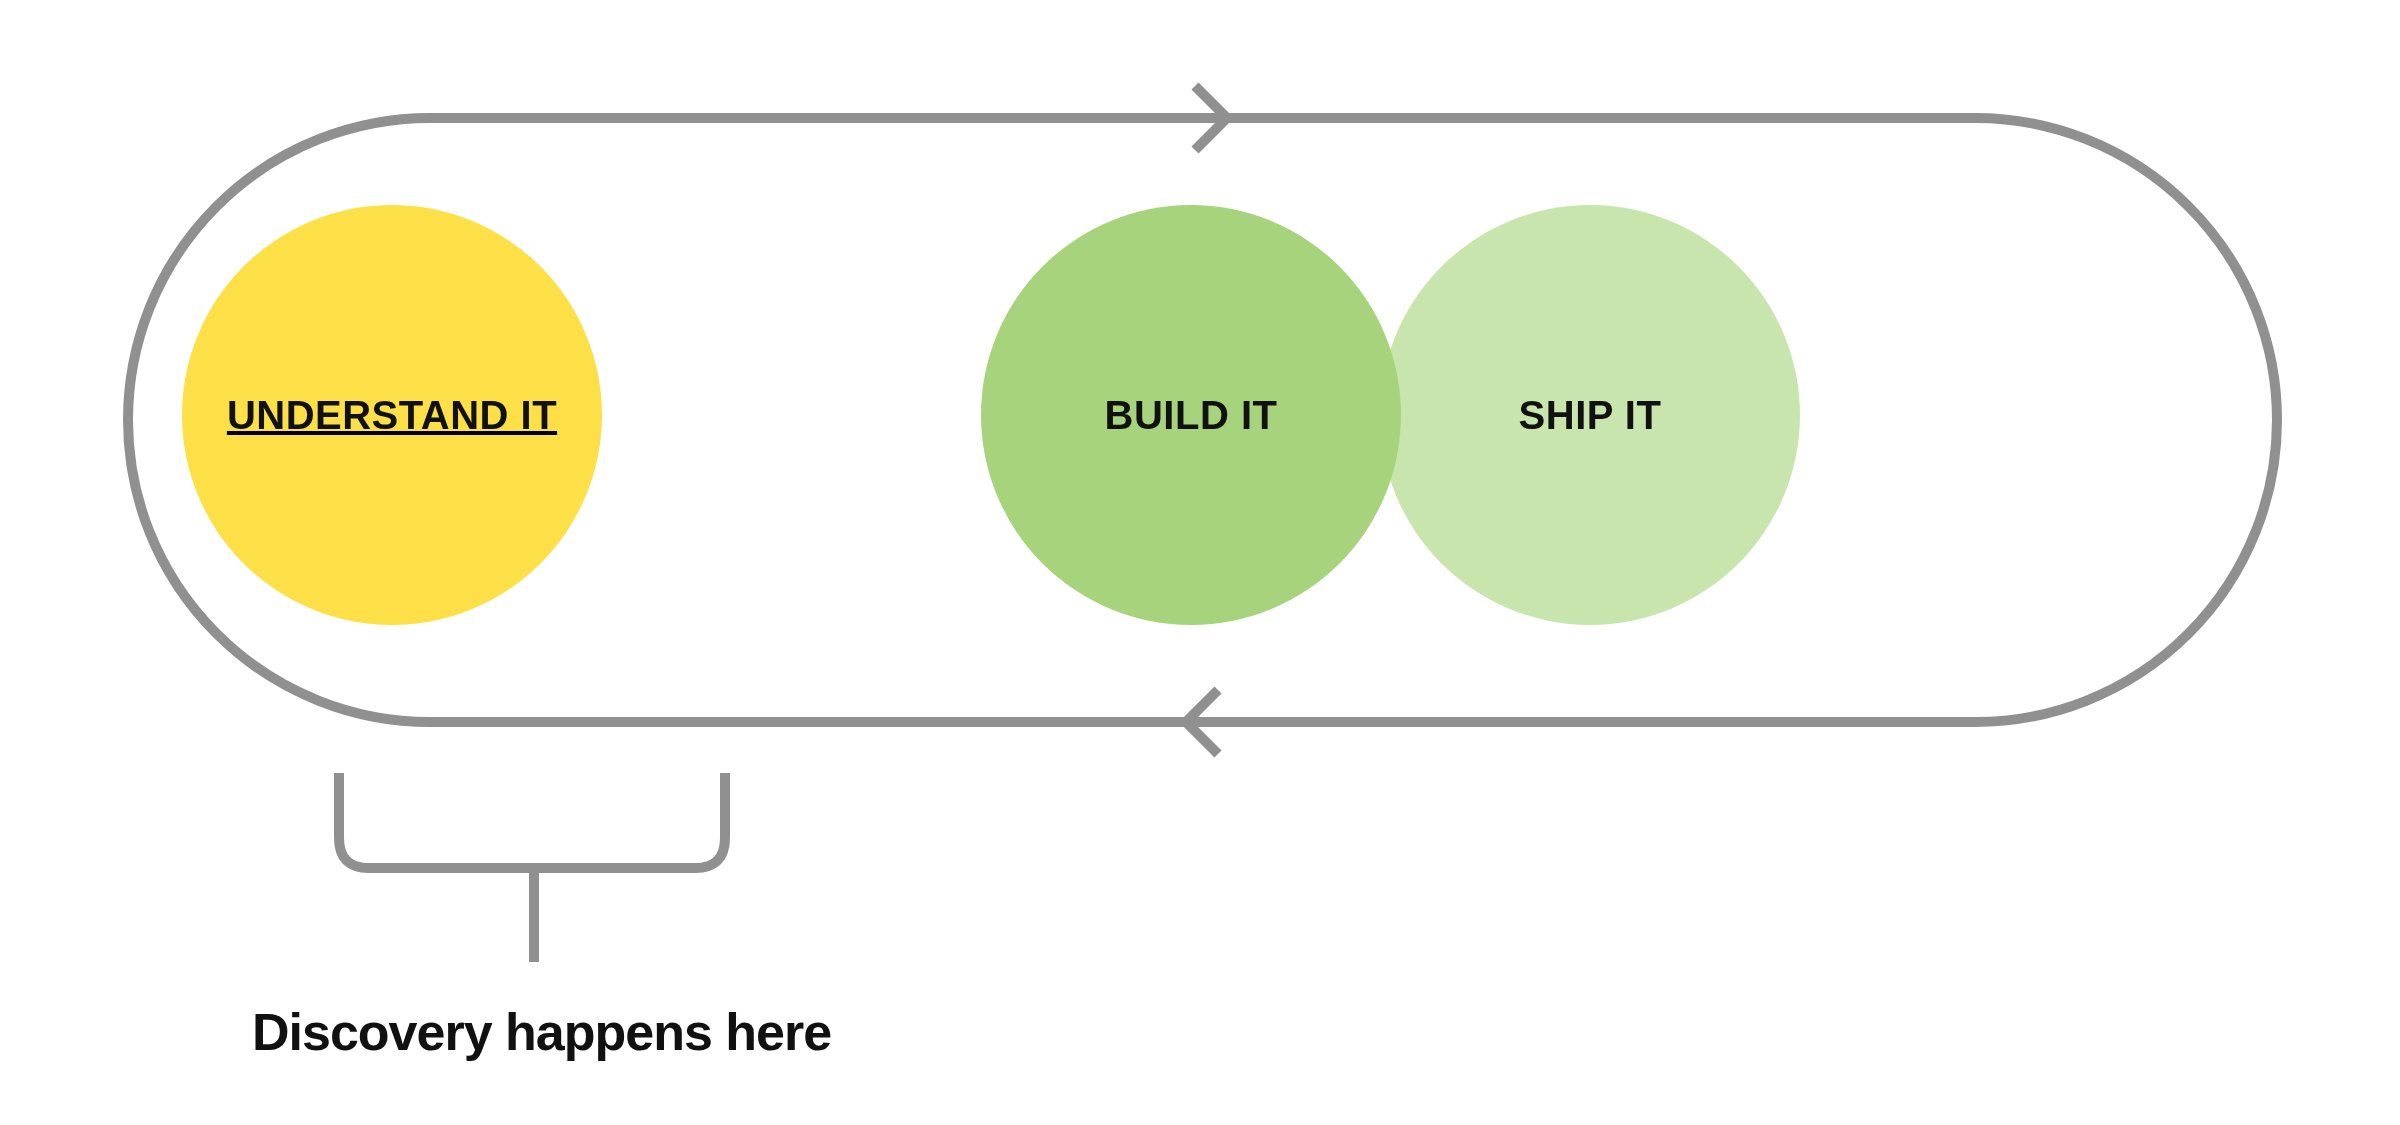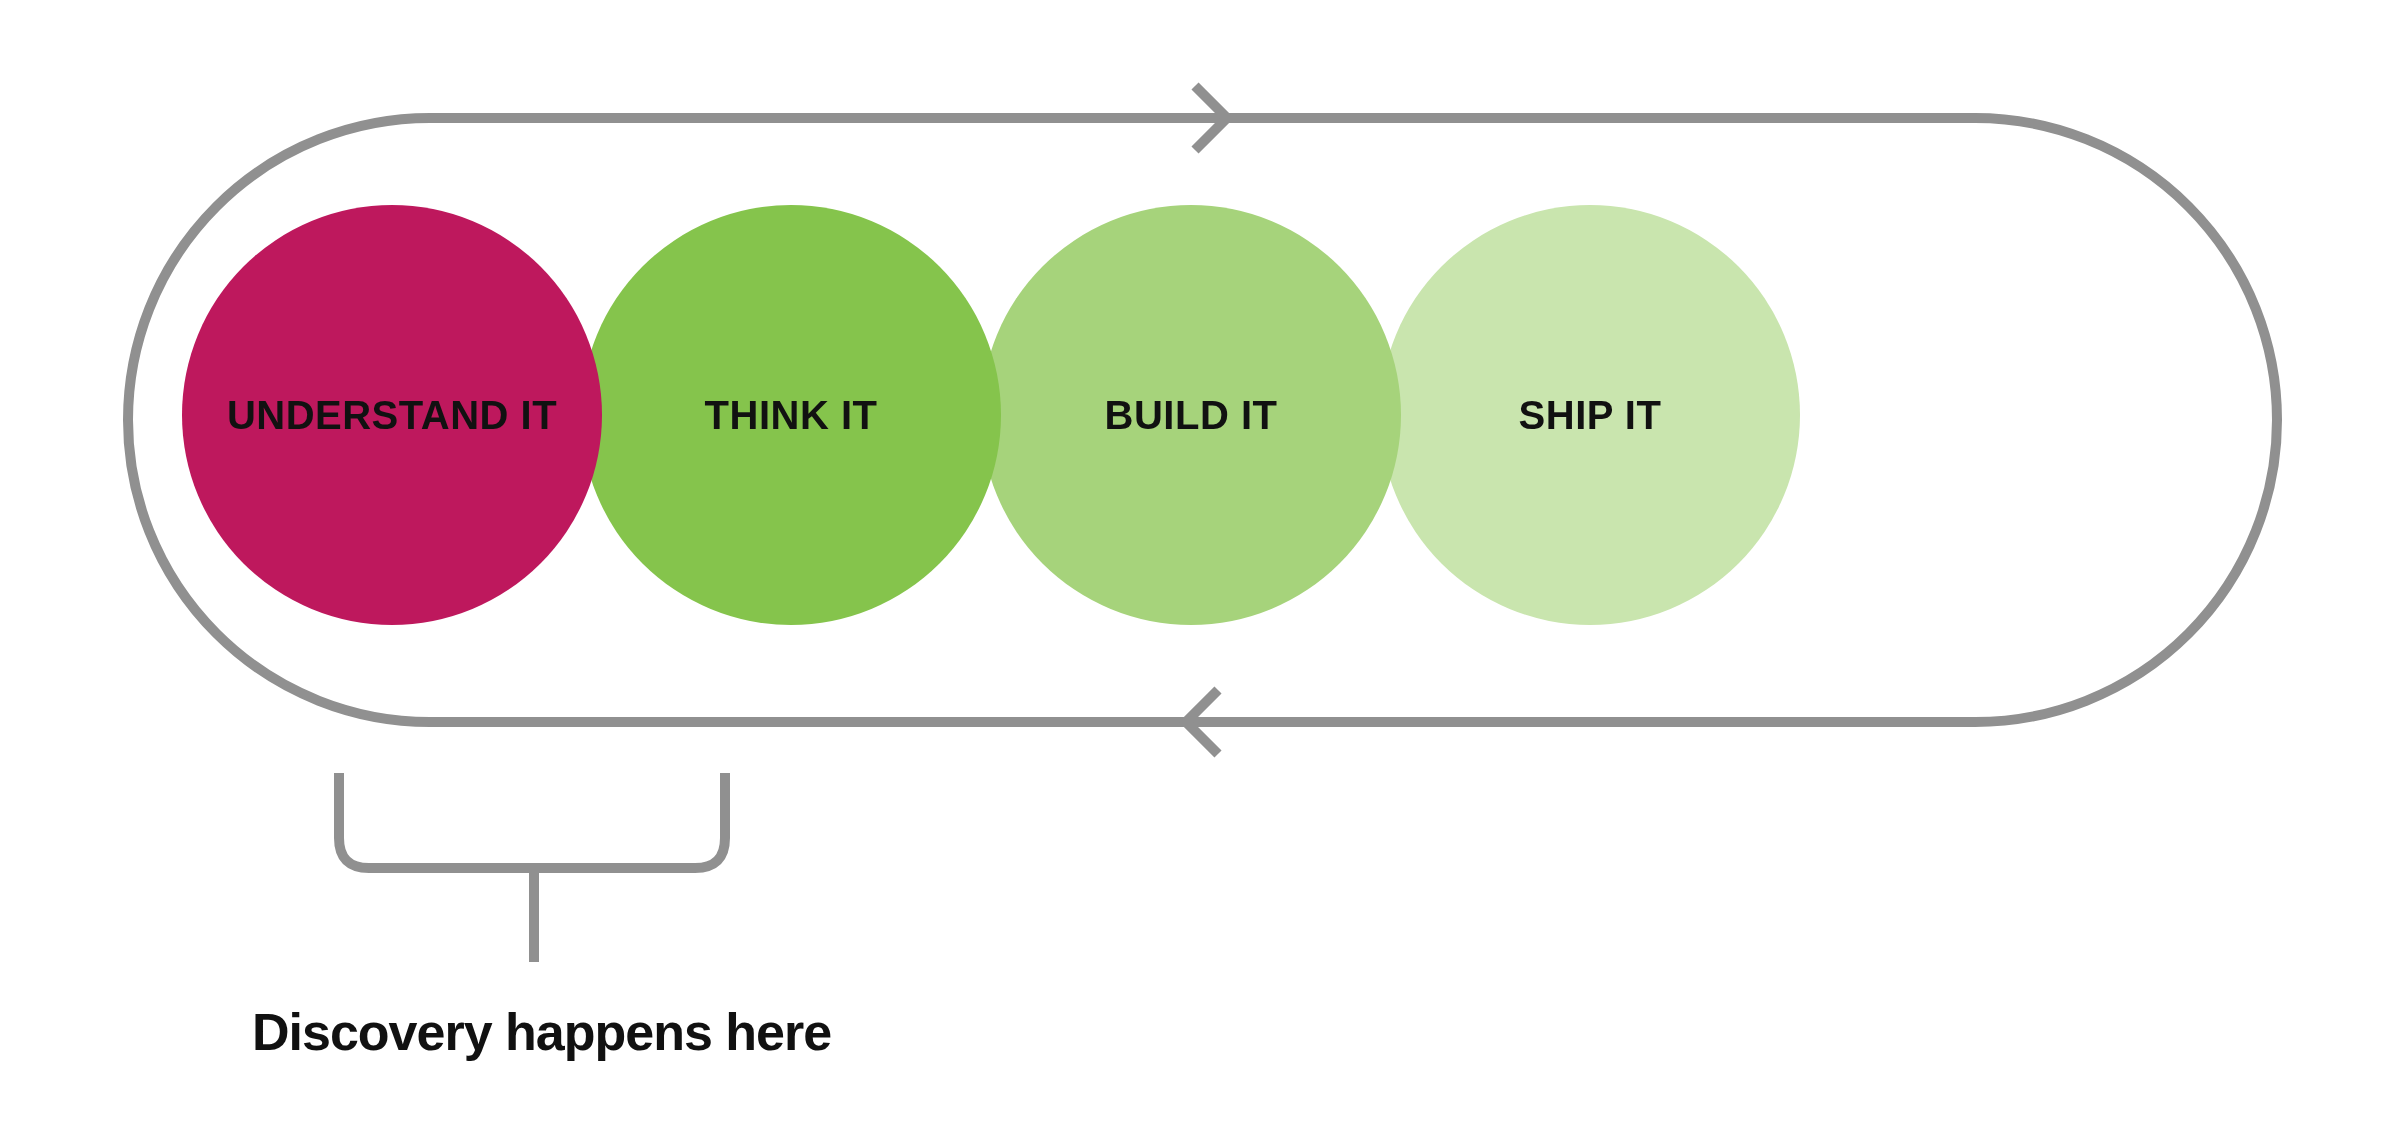--- a/index.html
+++ b/index.html
@@ -61,27 +61,24 @@
 
       <polyline points="1218,690 1186,722 1218,754" stroke-linecap="butt" stroke-linejoin="miter"></polyline>
     </g>
 
     <g fill="none" stroke-width="10" style="stroke: rgb(144, 144, 144);">
       <path d="M 339 773 L 339 838 Q 339 868 369 868 L 695 868 Q 725 868 725 838 L 725 773"></path>
       <line x1="534" y1="868" x2="534" y2="962"></line>
     </g>
   </svg>
 
-  <div class="stage-circle c1" style="background-color: #be185d;">
+  <div class="stage-circle c1" style="background-color: #fde047; text-decoration: underline;">
     <span class="stage-label" style="color: rgb(17, 17, 17);">UNDERSTAND IT</span>
   </div>
 
-  <div class="stage-circle c2" style="background-color: rgb(133, 196, 76);">
-    <span class="stage-label" style="color: rgb(17, 17, 17);">THINK IT</span>
-  </div>
 
   <div class="stage-circle c4" style="background-color: rgb(201, 229, 174);">
     <span class="stage-label" style="color: rgb(17, 17, 17);">SHIP IT</span>
   </div>
 
   <div class="stage-circle c3" style="background-color: rgb(166, 211, 123);">
     <span class="stage-label" style="color: rgb(17, 17, 17);">BUILD IT</span>
   </div>
 
 

